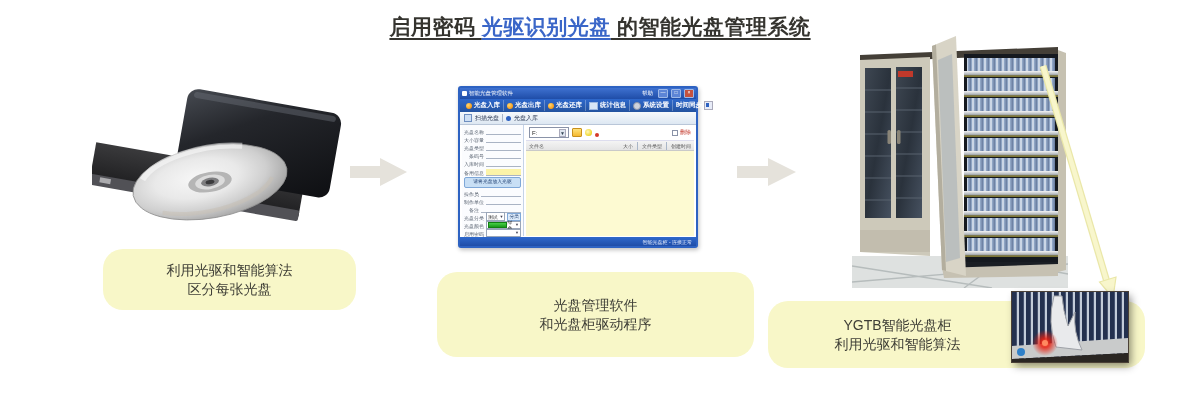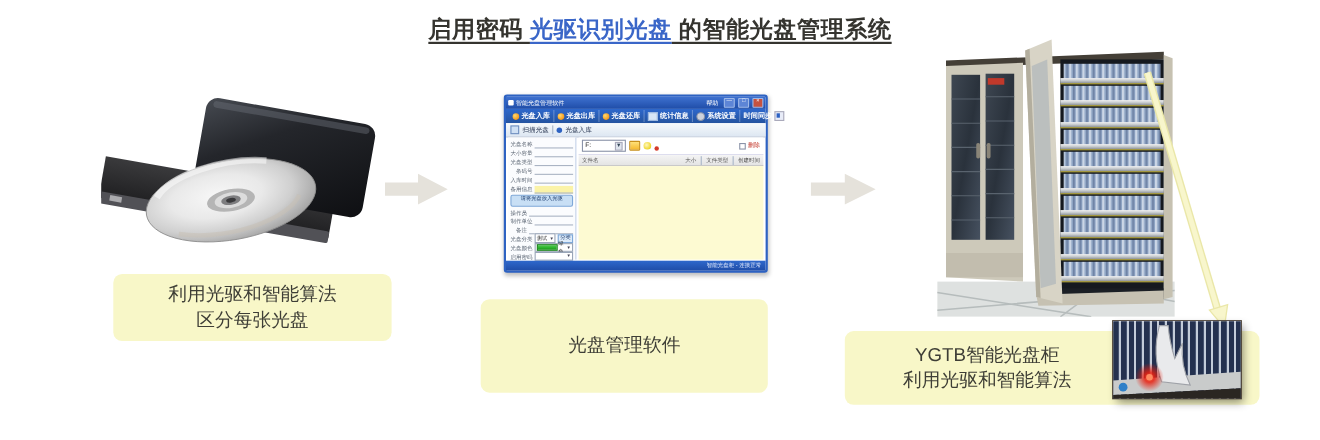--- a/index.html
+++ b/index.html
@@ -7,22 +7,22 @@
   .canvas{position:relative;width:1200px;height:400px;background:#fff;overflow:hidden;}
   .c{position:absolute;}
 
   
   .title{position:absolute;top:13px;left:0;width:1200px;text-align:center;margin:0;
          font-size:21px;font-weight:bold;color:#35342f;letter-spacing:.5px;}
   .title span{text-decoration:underline;text-underline-offset:4px;text-decoration-thickness:1.5px;}
   .title .hl{color:#3a66c8;text-decoration:underline;}
 
   
-  .caption{position:absolute;background:#f8f7c8;border-radius:8px;display:flex;flex-direction:column;
-           align-items:center;justify-content:center;font-size:17px;line-height:1.32;color:#3e3e36;}
+  .caption{position:absolute;background:#f8f7c8;border-radius:20px;display:flex;flex-direction:column;
+           align-items:center;justify-content:center;font-size:14px;line-height:1.32;color:#3e3e36;}
 
   
   .flow{position:absolute;}
 
   
   .win{position:absolute;left:458px;top:86px;width:236px;height:158px;border:2px solid #2d62c2;
        border-radius:3px;background:#fff;box-shadow:1px 2px 4px rgba(0,0,0,.25);font-size:6px;}
   .titlebar{position:absolute;left:0;top:0;right:0;height:11px;background:linear-gradient(#3e71d0,#1f4da8);
             display:flex;align-items:center;color:#fff;padding:0 2px;gap:2px;}
   .wicon{width:5px;height:5px;background:#fff;border-radius:1px;flex:0 0 auto;}
@@ -335,22 +335,23 @@
   <svg class="overlay" width="1200" height="400" viewBox="0 0 1200 400">
     <line x1="1043" y1="66" x2="1107" y2="282" stroke="#eae7a8" stroke-width="7"></line>
     <line x1="1043" y1="66" x2="1107" y2="282" stroke="#f8f6cc" stroke-width="4.5"></line>
     <polygon points="1113,298 1116,277 1099.5,282" fill="#f8f6cc" stroke="#eae7a8" stroke-width="1.2"></polygon>
   </svg>
 
   <div class="caption" style="left:103px;top:249px;width:253px;height:61px">
     <div>利用光驱和智能算法</div>
     <div>区分每张光盘</div>
   </div>
-  <div class="caption" style="left:437px;top:272px;width:261px;height:85px">
+  <div class="caption" style="left:437px;top:272px;width:317px;height:85px">
     <div>光盘管理软件</div>
+    <div>和光盘柜驱动程序</div>
   </div>
   <div class="caption" style="left:768px;top:301px;width:377px;height:67px;padding-right:118px;box-sizing:border-box">
     <div>YGTB智能光盘柜</div>
     <div>利用光驱和智能算法</div>
   </div>
 
   <div class="inset">
     <svg width="116" height="70" viewBox="0 0 116 70">
       <defs>
         <radialGradient id="glow" cx=".5" cy=".5" r=".5">

